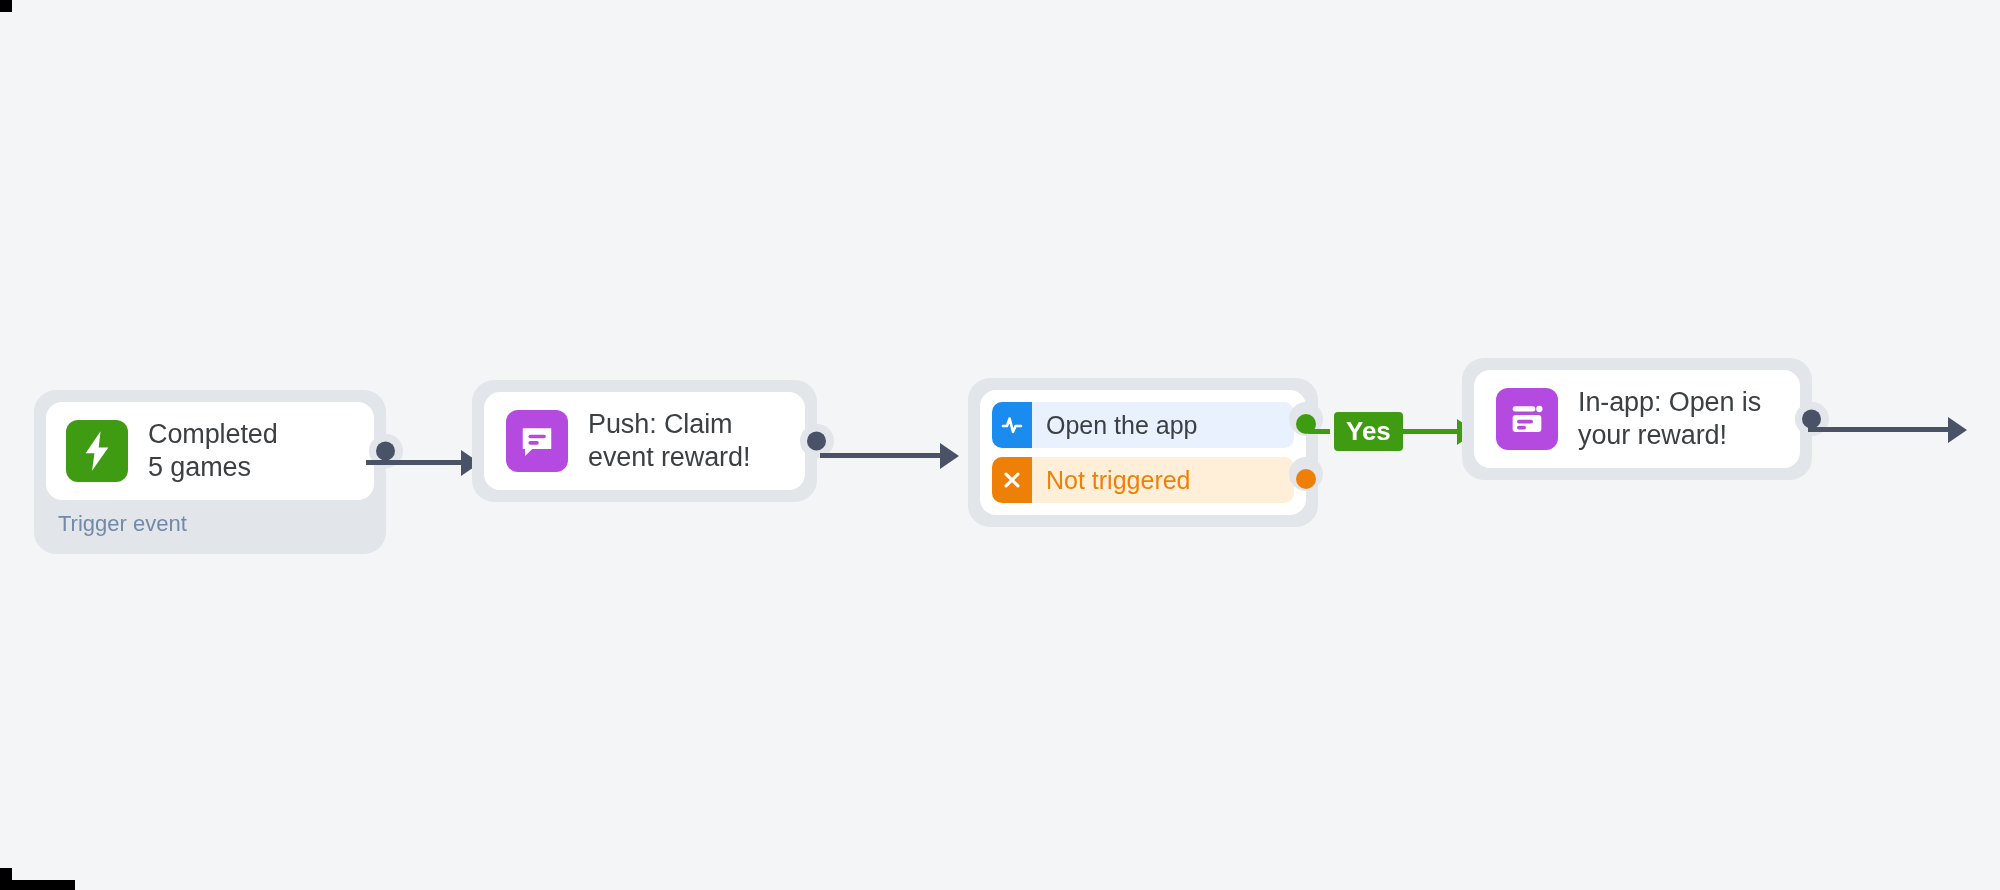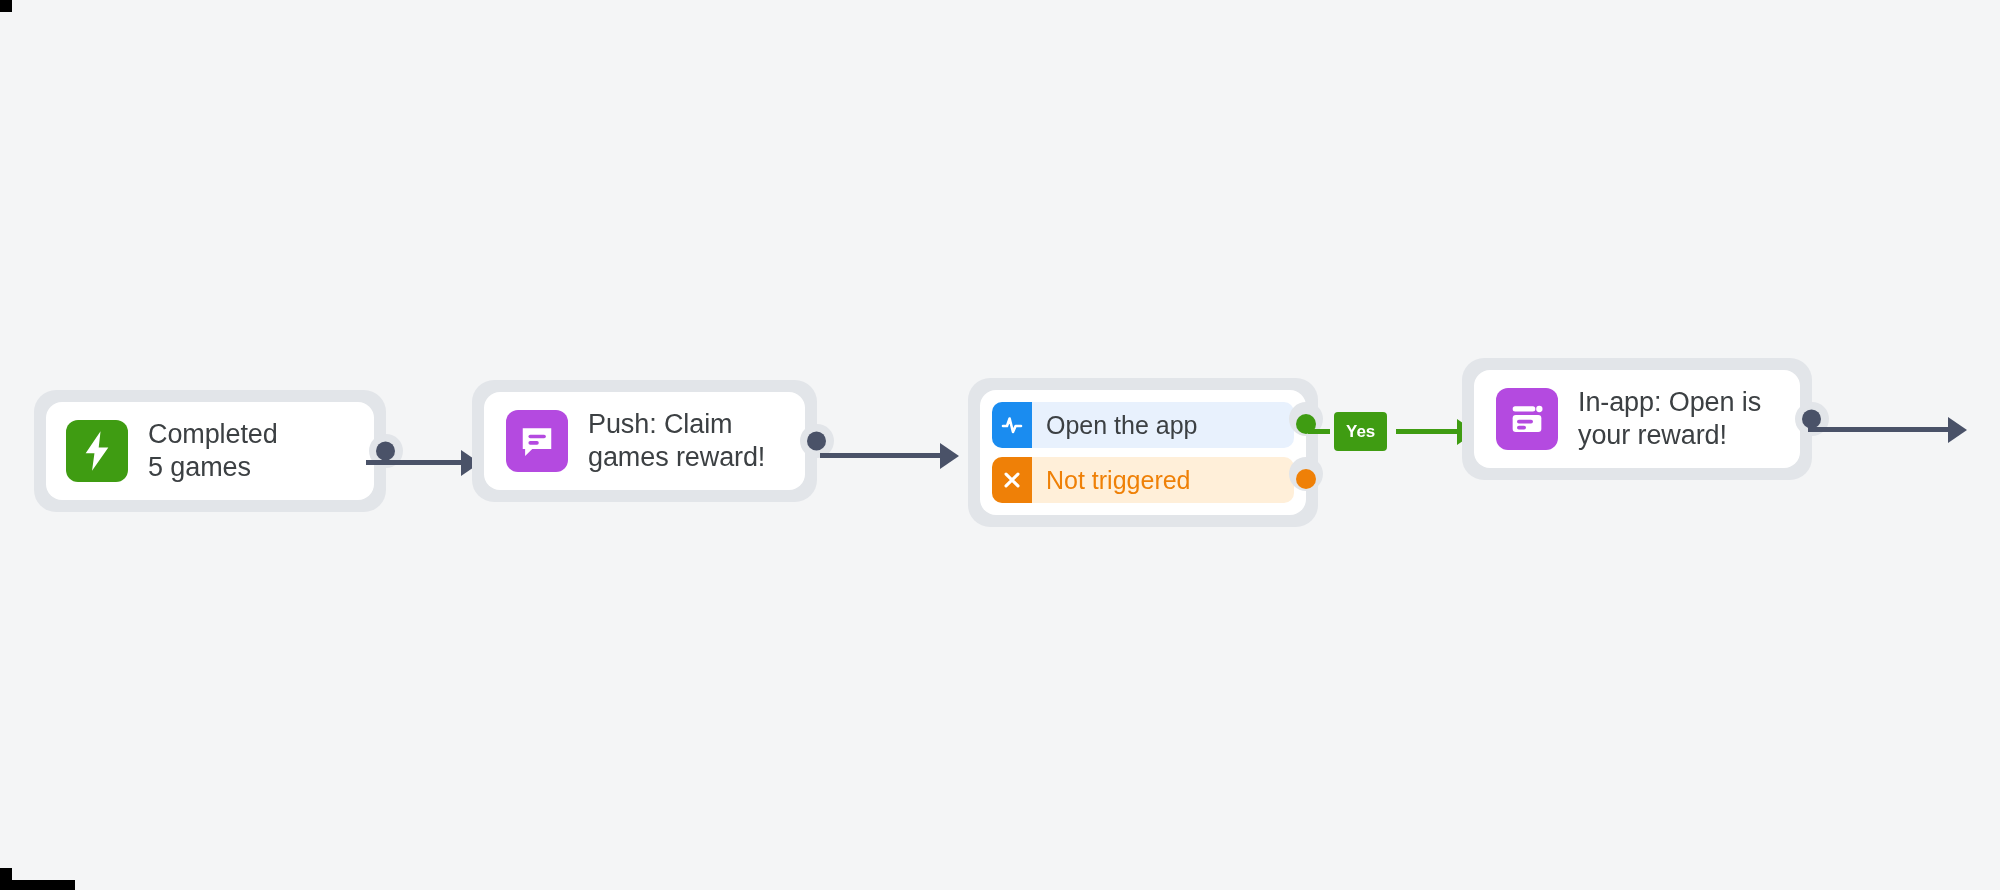--- a/index.html
+++ b/index.html
@@ -168,21 +168,21 @@
   .edge-green .edge-line { background: #3f9c12; }
   .edge-green .edge-head { border-left-color: #3f9c12; }
 
   
   #yes-badge {
     position: absolute;
     left: 1330px;
     top: 408px;
     background: #3f9c12;
     color: #ffffff;
-    font-size: 17px;
+    font-size: 26px;
     font-weight: bold;
     line-height: 23px;
     padding: 8px 12px;
     border-radius: 8px;
     border: 4px solid #f4f5f6;
   }
 </style>
 </head>
 <body>
 
@@ -196,39 +196,42 @@
     <div class="node-card">
       <div class="icon-tile green">
         <svg width="34" height="40" viewBox="0 0 24 28" aria-hidden="true">
           <path d="M14.5 0 L4 15.5 H10.2 L8.5 28 L20 11.5 H13.2 Z" fill="#ffffff"></path>
         </svg>
       </div>
       <div class="node-title">Completed
 5 games</div>
       <div class="knob-notch"></div>
       <div class="knob"></div>
+    </div>
+    <div class="node-footer">
+      <span>Trigger event</span>
     </div>
   </div>
 
   <div class="edge" style="left:366px; top:460px; width:120px;">
     <div class="edge-line" style="left:0; width:100px;"></div>
     <div class="edge-head" style="left:95px;"></div>
   </div>
 
   <div id="node-push" class="node-outer">
     <div class="node-card">
       <div class="icon-tile purple">
         <svg width="38" height="38" viewBox="0 0 24 24" aria-hidden="true">
           <path d="M3 4 H21 V17 H9 L4.5 21.5 V17 H3 Z" fill="#ffffff"></path>
           <rect x="6.6" y="8" width="11" height="2.3" rx="1.1" fill="#b44ae0"></rect>
           <rect x="6.6" y="12" width="6.5" height="2.3" rx="1.1" fill="#b44ae0"></rect>
         </svg>
       </div>
       <div class="node-title">Push: Claim
-games reward!</div>
+event reward!</div>
       <div class="knob-notch"></div>
       <div class="knob"></div>
     </div>
   </div>
 
   <div class="edge" style="left:820px; top:453px; width:150px;">
     <div class="edge-line" style="left:0; width:125px;"></div>
     <div class="edge-head" style="left:120px;"></div>
   </div>
 

